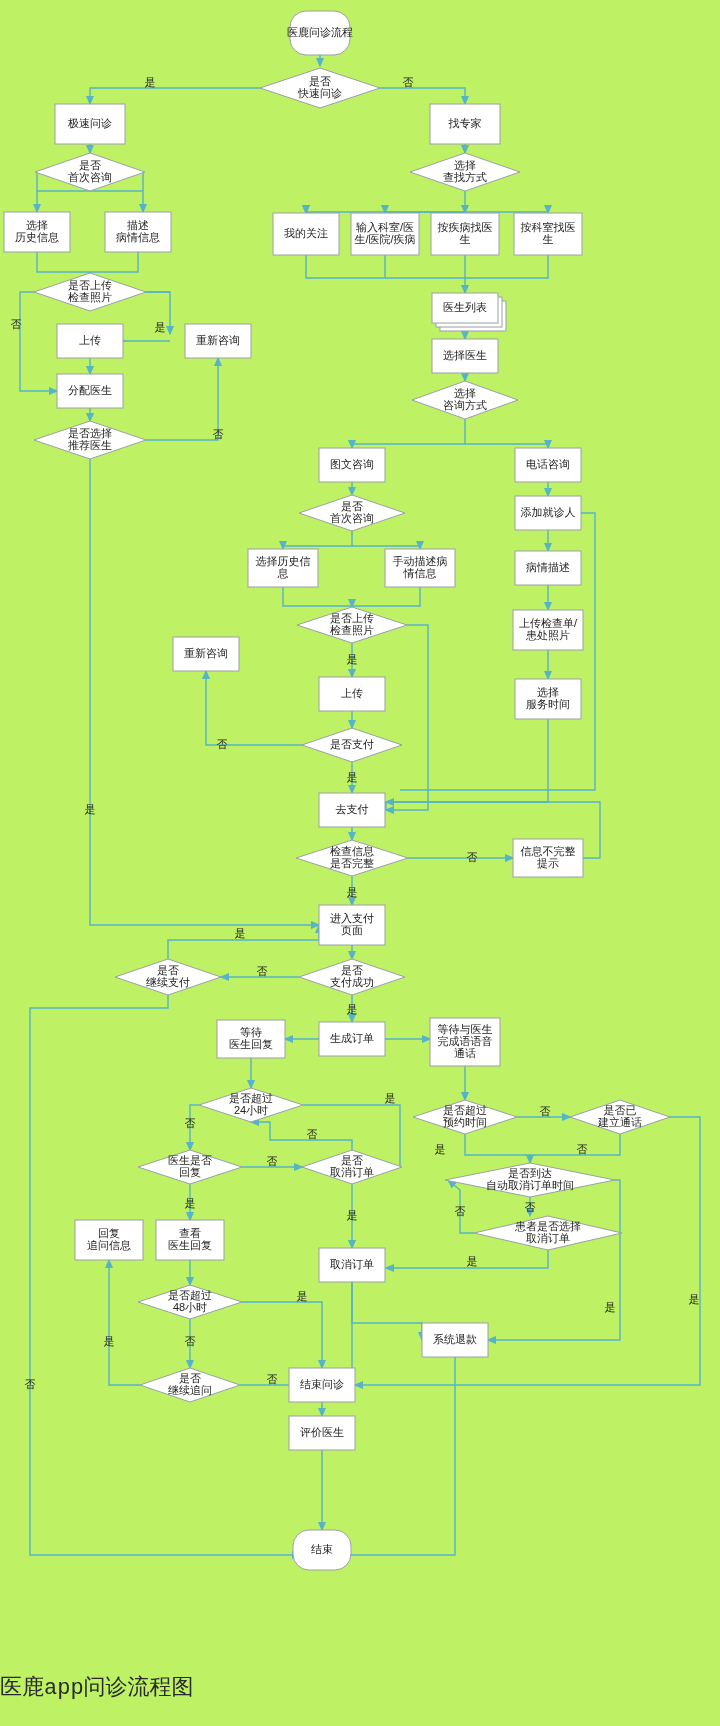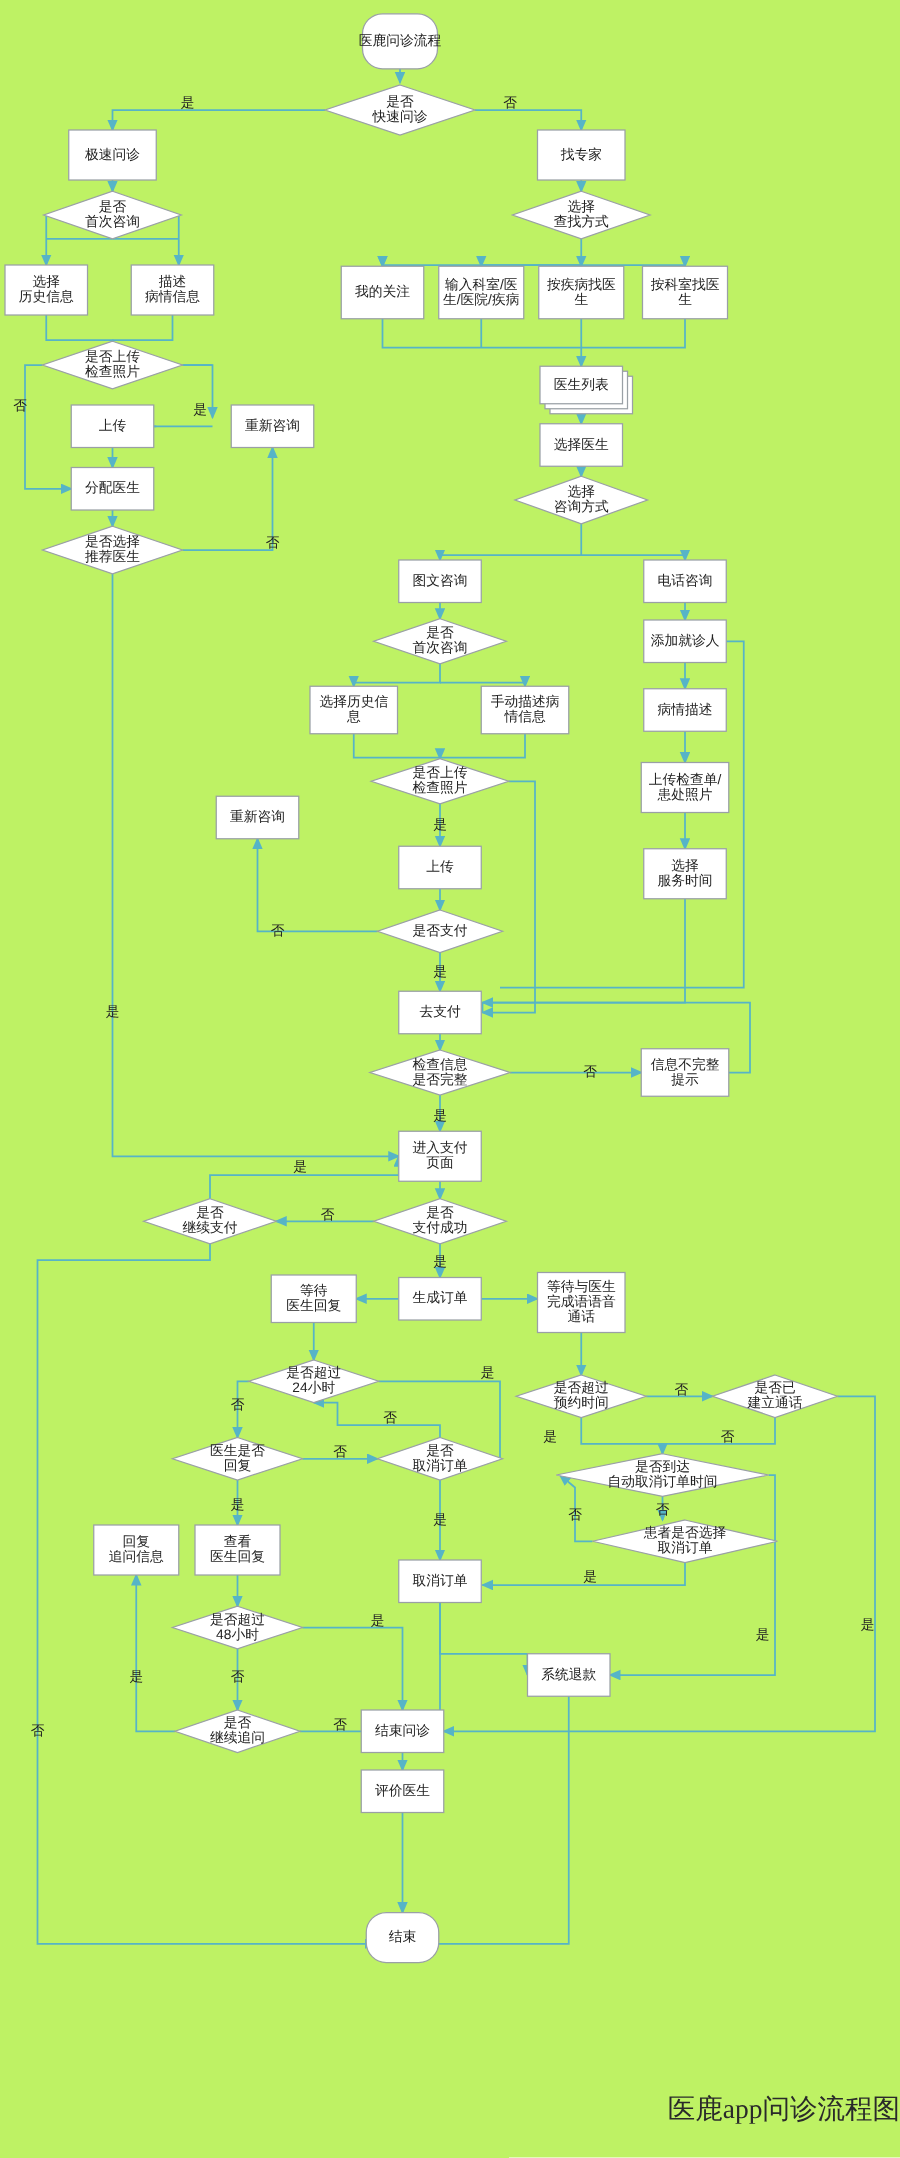--- a/index.html
+++ b/index.html
@@ -1,21 +1,21 @@
 <!DOCTYPE html>
 <html><head>
 <meta charset="utf-8">
 <style>
   html,body{margin:0;padding:0;background:#ffffff;}
   body{font-family:"Liberation Sans","DejaVu Sans",sans-serif;}
   #page{position:relative;width:720px;height:1726px;background:#bef264;overflow:hidden;}
   svg{position:absolute;left:0;top:0;width:720px;height:1726px;}
   .nodeText{font-family:"Liberation Sans","DejaVu Sans",sans-serif;font-size:11px;fill:#222222;text-anchor:middle;dominant-baseline:middle;}
   .edgeText{font-family:"Liberation Sans","DejaVu Sans",sans-serif;font-size:11px;fill:#222222;text-anchor:middle;dominant-baseline:middle;}
-  .caption{position:absolute;width:720px;text-align:right;font-size:22px;color:#2a2a2a;font-family:Liberation Serif, serif;}
+  .caption{position:absolute;width:720px;text-align:left;font-size:22px;color:#2a2a2a;font-family:Liberation Mono, monospace;}
   .shape-rect{fill:#ffffff;stroke:#9aa0a6;stroke-width:1;}
   .shape-diamond{fill:#ffffff;stroke:#9aa0a6;stroke-width:1;}
   .shape-round{fill:#ffffff;stroke:#9aa0a6;stroke-width:1;}
   .conn{fill:none;stroke:#56b4c7;stroke-width:1.4;}
 </style>
 </head>
 <body>
 
 <div id="page">
   <svg id="flow-svg" viewBox="0 0 720 1726">

